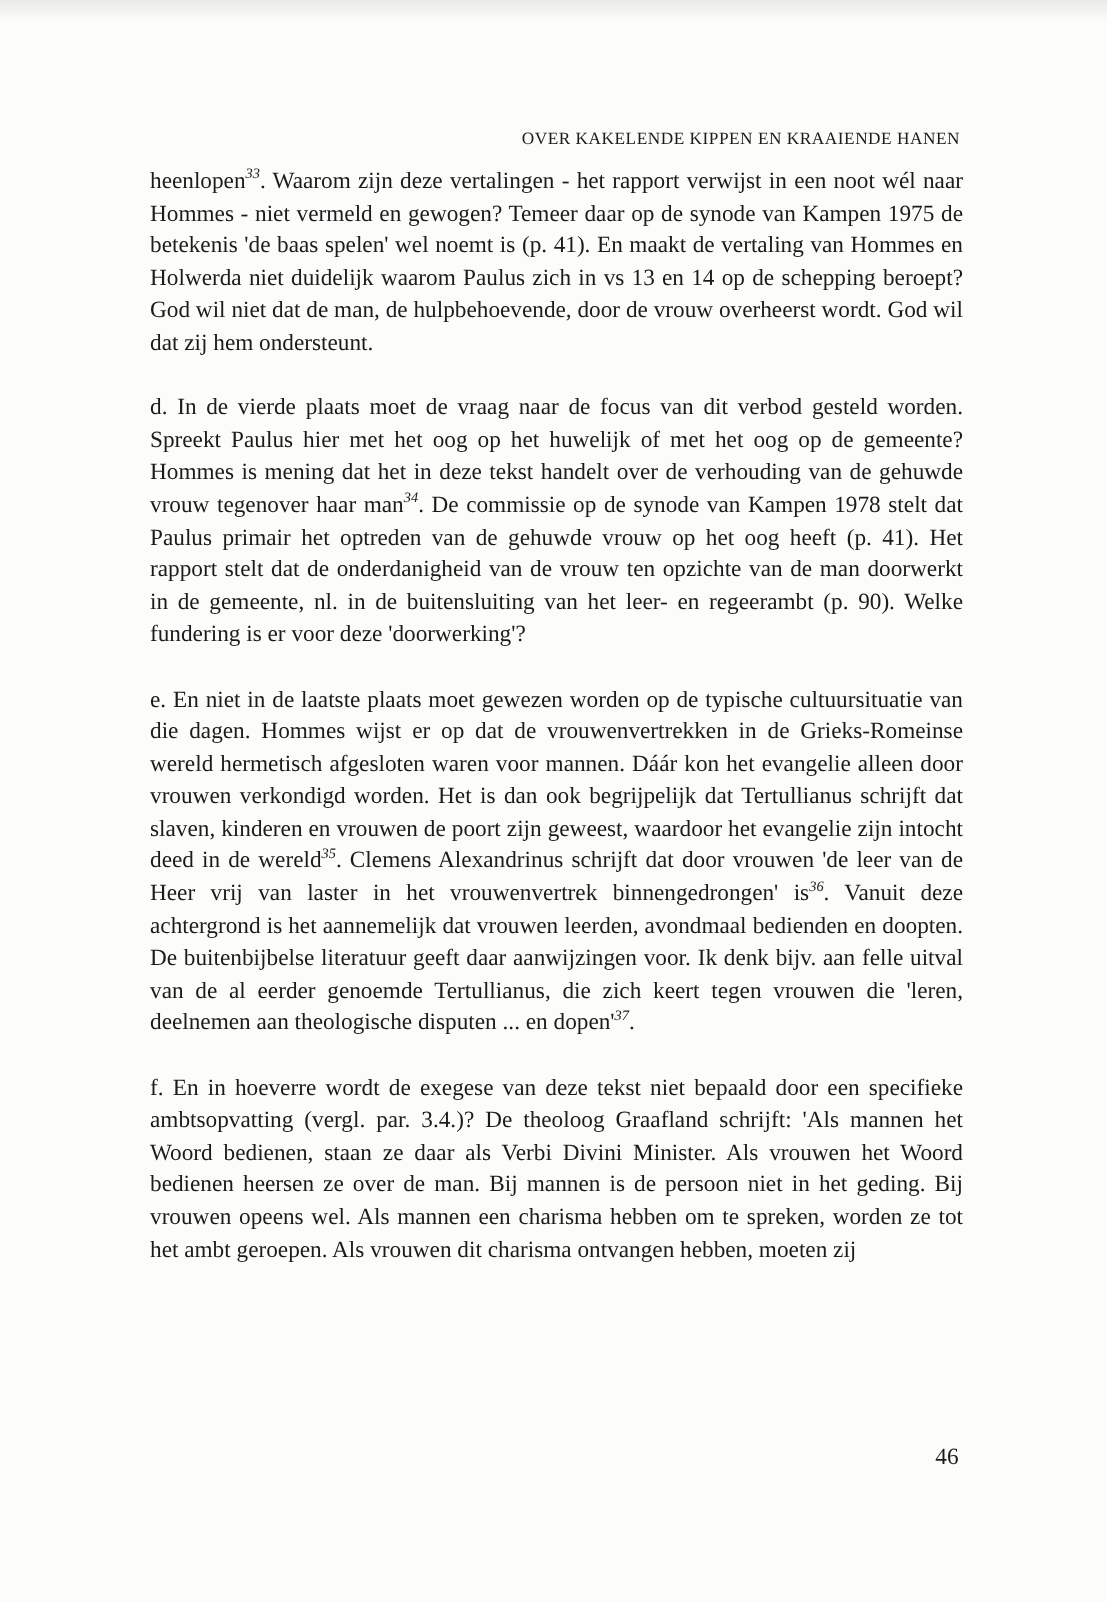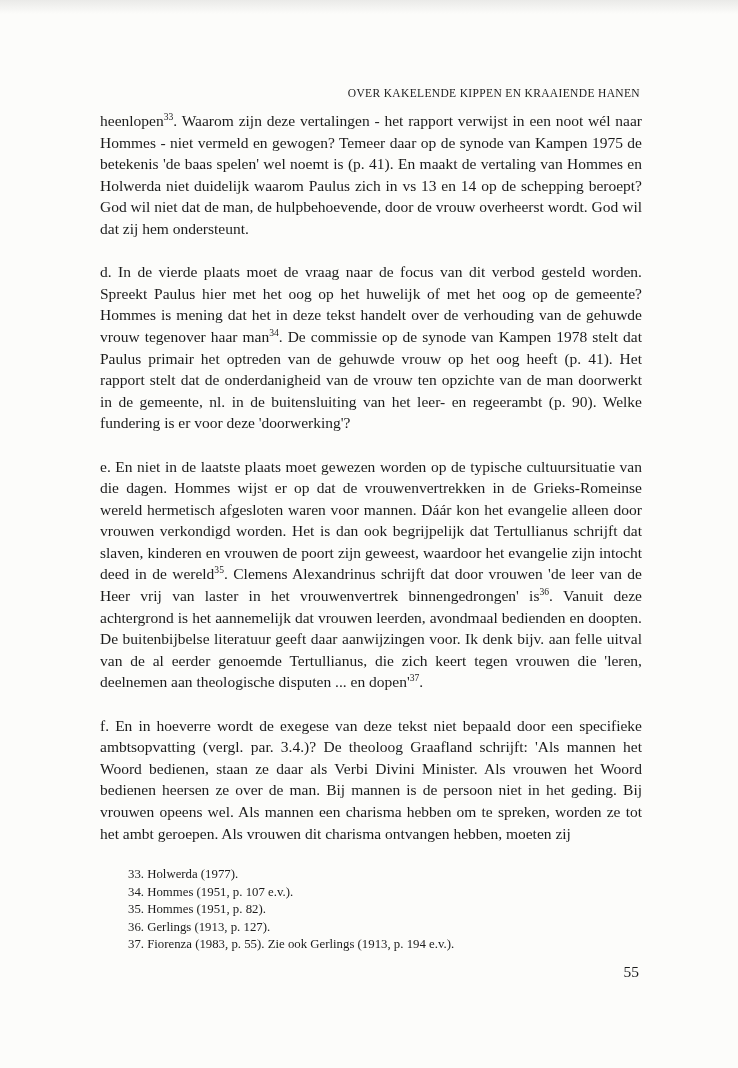--- a/index.html
+++ b/index.html
@@ -39,20 +39,21 @@
     font-size: 15.5px;
     line-height: 21.6px;
     text-align: justify;
   }
   p.para { margin: 0 0 21.6px 0; }
   p.para:last-child { margin-bottom: 16px; }
   .sup {
     vertical-align: super;
     font-size: 0.62em;
     line-height: 0;
+    font-style: italic;
   }
   .it { }
   .footnotes {
     position: absolute;
     top: 866px;
     left: 128px;
     width: 514px;
     font-size: 12.8px;
     line-height: 17.6px;
   }
@@ -72,22 +73,15 @@
 
   <div class="running-head">OVER KAKELENDE KIPPEN EN KRAAIENDE HANEN</div>
 
   <div class="body-text">
       <p class="para"><span>heenlopen</span><span class="sup">33</span><span>. Waarom zijn deze vertalingen - het rapport verwijst in een noot wél naar Hommes - niet vermeld en gewogen? Temeer daar op de synode van </span><span class="it">Kampen 1975</span><span> de betekenis 'de baas spelen' wel noemt is (p. 41). En maakt de vertaling van Hommes en Holwerda niet duidelijk waarom Paulus zich in vs 13 en 14 op de schepping beroept? God wil niet dat de man, de hulpbehoevende, door de vrouw overheerst wordt. God wil dat zij hem ondersteunt.</span></p>
       <p class="para"><span>d. In de vierde plaats moet de vraag naar de focus van dit verbod gesteld worden. Spreekt Paulus hier met het oog op het huwelijk of met het oog op de gemeente? Hommes is mening dat het in deze tekst handelt over de verhouding van de gehuwde vrouw tegenover haar man</span><span class="sup">34</span><span>. De commissie op de synode van </span><span class="it">Kampen 1978</span><span> stelt dat Paulus primair het optreden van de gehuwde vrouw op het oog heeft (p. 41). Het rapport stelt dat de onderdanigheid van de vrouw ten opzichte van de man doorwerkt in de gemeente, nl. in de buitensluiting van het leer- en regeerambt (p. 90). Welke fundering is er voor deze 'doorwerking'?</span></p>
       <p class="para"><span>e. En niet in de laatste plaats moet gewezen worden op de typische cultuursituatie van die dagen. Hommes wijst er op dat de vrouwenvertrekken in de Grieks-Romeinse wereld hermetisch afgesloten waren voor mannen. Dáár kon het evangelie alleen door vrouwen verkondigd worden. Het is dan ook begrijpelijk dat Tertullianus schrijft dat slaven, kinderen en </span><span class="it">vrouwen</span><span> de poort zijn geweest, waardoor het evangelie zijn intocht deed in de wereld</span><span class="sup">35</span><span>. Clemens Alexandrinus schrijft dat door vrouwen 'de leer van de Heer vrij van laster in het vrouwenvertrek binnengedrongen' is</span><span class="sup">36</span><span>. Vanuit deze achtergrond is het aannemelijk dat vrouwen leerden, avondmaal bedienden en doopten. De buitenbijbelse literatuur geeft daar aanwijzingen voor. Ik denk bijv. aan felle uitval van de al eerder genoemde Tertullianus, die zich keert tegen vrouwen die 'leren, deelnemen aan theologische disputen ... en dopen'</span><span class="sup">37</span><span>.</span></p>
       <p class="para"><span>f. En in hoeverre wordt de exegese van deze tekst niet bepaald door een specifieke ambtsopvatting (vergl. par. 3.4.)? De theoloog Graafland schrijft: 'Als mannen het Woord bedienen, staan ze daar als Verbi Divini Minister. Als vrouwen het Woord bedienen heersen ze over de man. Bij mannen is de persoon niet in het geding. Bij vrouwen opeens wel. Als mannen een charisma hebben om te spreken, worden ze tot het ambt geroepen. Als vrouwen dit charisma ontvangen hebben, moeten zij</span></p>
     </div>
 
-  <div class="footnotes">
-      <p class="footnote">33. Holwerda (1977).</p>
-      <p class="footnote">34. Hommes (1951, p. 107 e.v.).</p>
-      <p class="footnote">35. Hommes (1951, p. 82).</p>
-      <p class="footnote">36. Gerlings (1913, p. 127).</p>
-      <p class="footnote">37. Fiorenza (1983, p. 55). Zie ook Gerlings (1913, p. 194 e.v.).</p>
-    </div>
 
-  <div class="page-number">55</div>
+  <div class="page-number">46</div>
 </div>
 
 </body></html>

